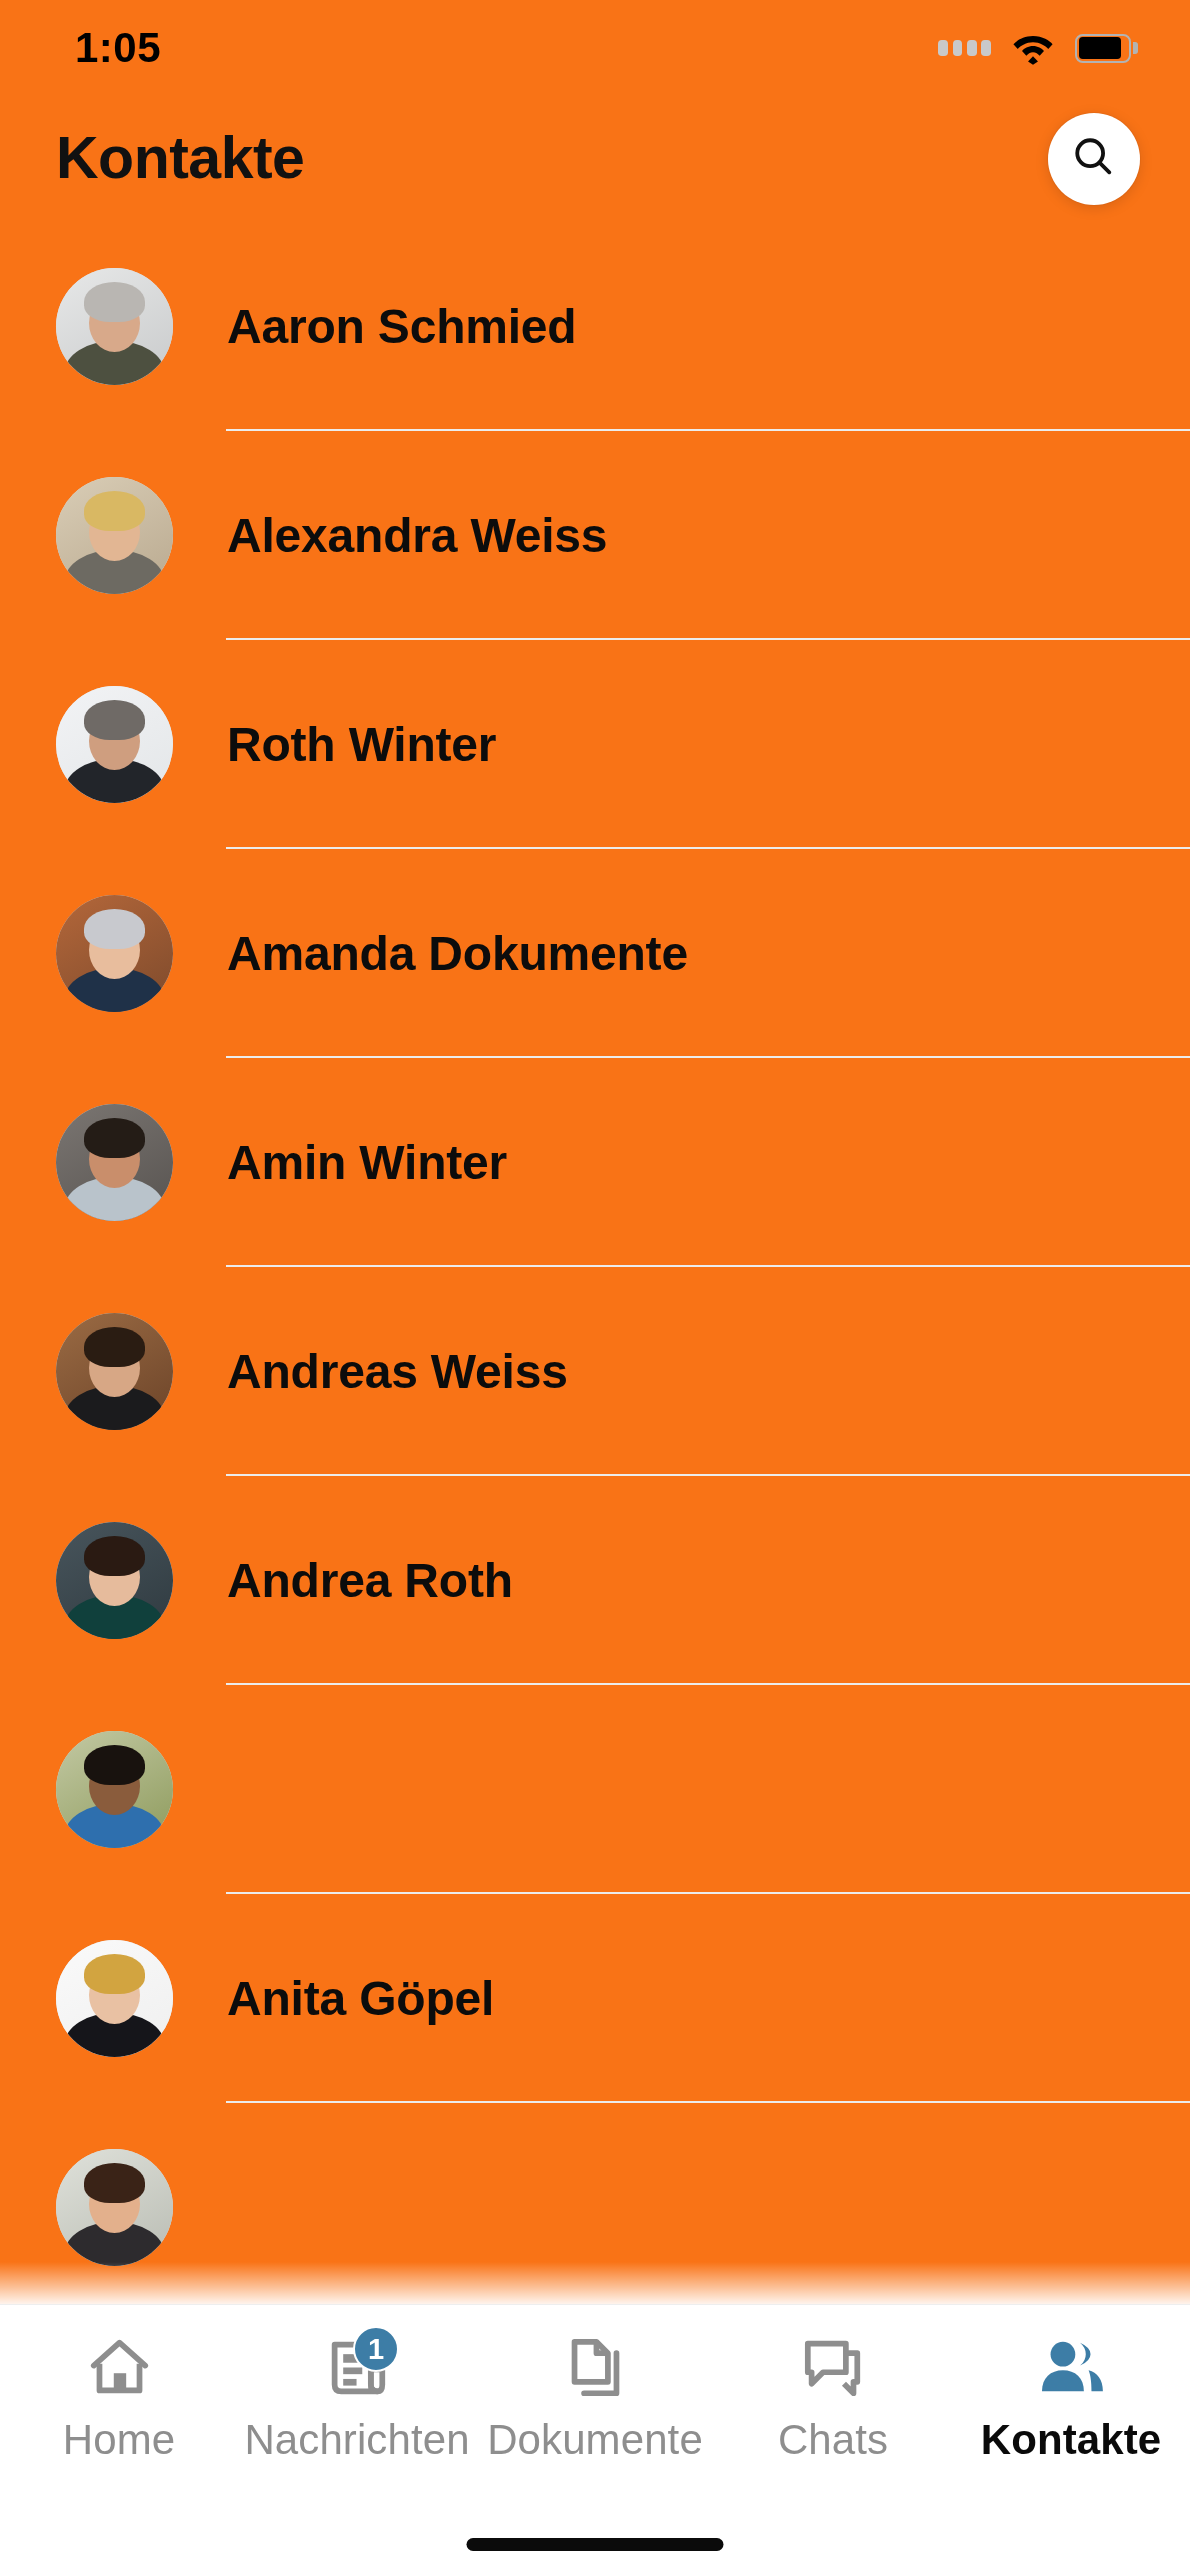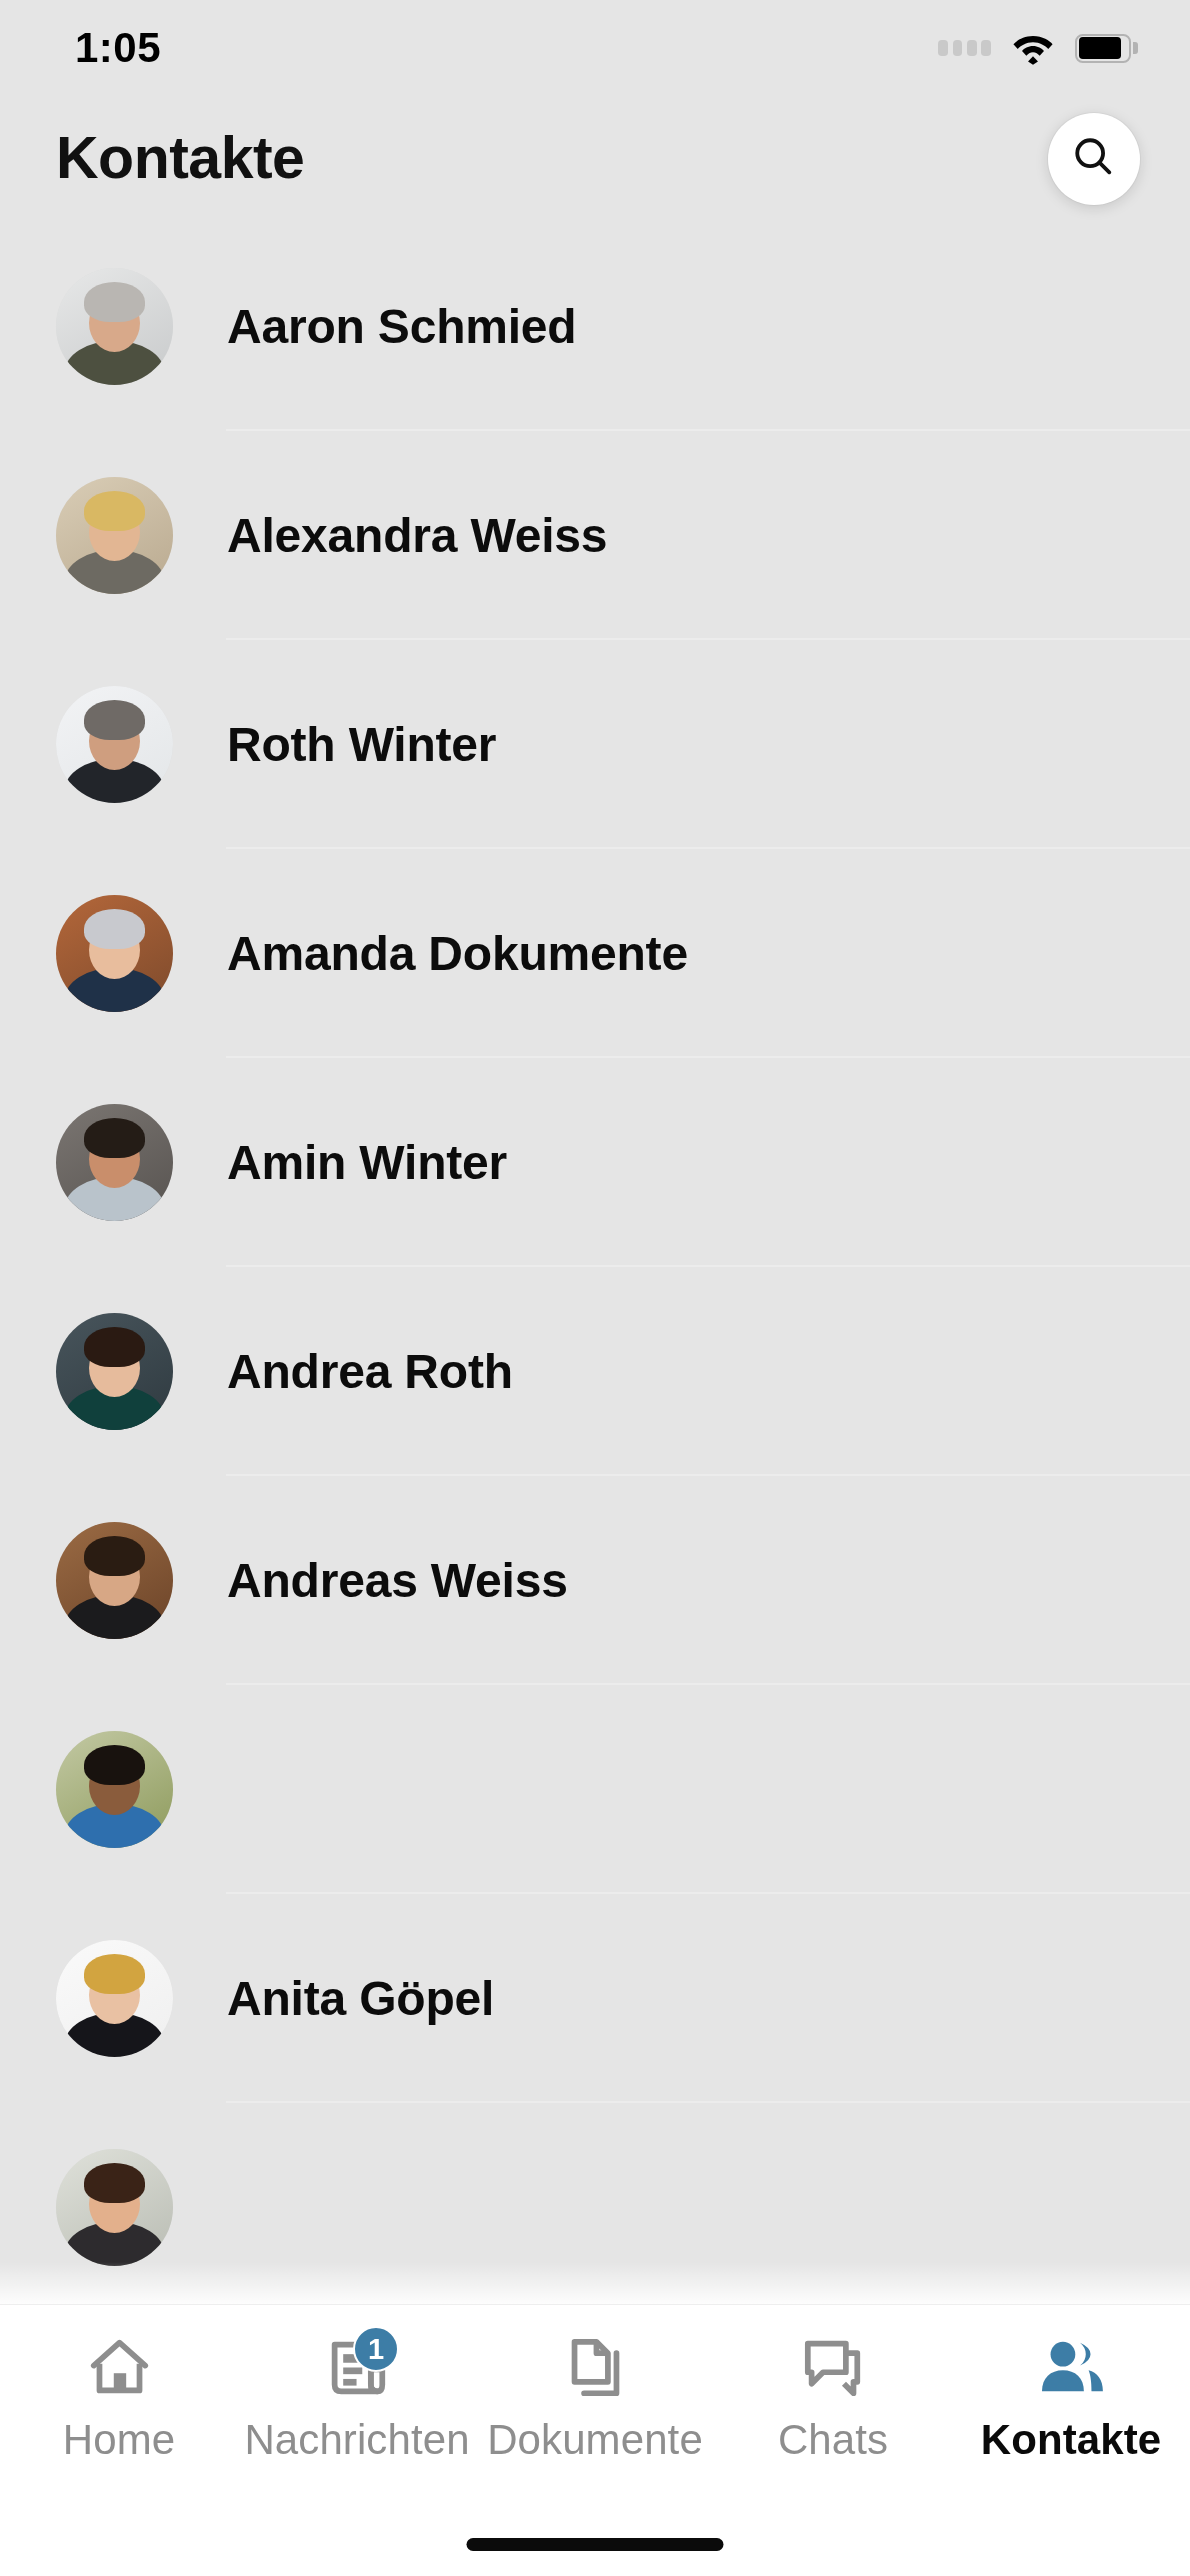--- a/index.html
+++ b/index.html
@@ -3,21 +3,21 @@
 <meta charset="utf-8">
 <style>
   * { margin:0; padding:0; box-sizing:border-box; }
   html,body{
     width:1190px; height:2576px;
     background:#ffffff;
     font-family:"Liberation Sans", sans-serif;
     -webkit-font-smoothing:antialiased;
     overflow:hidden;
   }
-  .phone{ position:relative; width:1190px; height:2576px; background:#e5e5e5; overflow:hidden; }
+  .phone{ position:relative; width:1190px; height:2576px; background:#f97316; overflow:hidden; }
 
   
   .statusbar{
     position:absolute; top:0; left:0; width:1190px; height:96px;
     display:flex; align-items:center; justify-content:space-between;
     padding:0 59px 0 75px;
   }
   .status-time{
     font-size:42px; font-weight:600; color:#000; letter-spacing:0.5px;
     line-height:1;
@@ -212,36 +212,36 @@
           <div class="av-bg" style="background:linear-gradient(150deg,#7b7672,#575350);"></div>
           <div class="av-body" style="left:8%;top:62%;width:84%;height:52%;background:#b9c3cb;"></div>
           <div class="av-head" style="left:28%;top:22%;width:44%;height:50%;background:#c98e6b;"></div>
           <div class="av-hair" style="left:24%;top:12%;width:52%;height:34%;background:#241c16;"></div>
         </div>
         <div class="name">Amin Winter</div>
         <div class="divider"></div>
       </div>
       <div class="row">
         <div class="avatar">
+          <div class="av-bg" style="background:linear-gradient(150deg,#9b6b44,#6b4328);"></div>
+          <div class="av-body" style="left:8%;top:62%;width:84%;height:52%;background:#1b1b1d;"></div>
+          <div class="av-head" style="left:28%;top:22%;width:44%;height:50%;background:#d7a785;"></div>
+          <div class="av-hair" style="left:24%;top:12%;width:52%;height:34%;background:#2a1c12;"></div>
+        </div>
+        <div class="name">Andreas Weiss</div>
+        <div class="divider"></div>
+      </div>
+      <div class="row">
+        <div class="avatar">
           <div class="av-bg" style="background:linear-gradient(150deg,#48555c,#2f3a40);"></div>
           <div class="av-body" style="left:8%;top:62%;width:84%;height:52%;background:#10403c;"></div>
           <div class="av-head" style="left:28%;top:22%;width:44%;height:50%;background:#e6bb9c;"></div>
           <div class="av-hair" style="left:24%;top:12%;width:52%;height:34%;background:#2a1a12;"></div>
         </div>
         <div class="name">Andrea Roth</div>
-        <div class="divider"></div>
-      </div>
-      <div class="row">
-        <div class="avatar">
-          <div class="av-bg" style="background:linear-gradient(150deg,#9b6b44,#6b4328);"></div>
-          <div class="av-body" style="left:8%;top:62%;width:84%;height:52%;background:#1b1b1d;"></div>
-          <div class="av-head" style="left:28%;top:22%;width:44%;height:50%;background:#d7a785;"></div>
-          <div class="av-hair" style="left:24%;top:12%;width:52%;height:34%;background:#2a1c12;"></div>
-        </div>
-        <div class="name">Andreas Weiss</div>
         <div class="divider"></div>
       </div>
       <div class="row">
         <div class="avatar">
           <div class="av-bg" style="background:linear-gradient(150deg,#c3c9a4,#8d9a5b);"></div>
           <div class="av-body" style="left:8%;top:62%;width:84%;height:52%;background:#2e6fae;"></div>
           <div class="av-head" style="left:28%;top:22%;width:44%;height:50%;background:#8a5c3c;"></div>
           <div class="av-hair" style="left:24%;top:12%;width:52%;height:34%;background:#18120e;"></div>
         </div>
         <div class="divider"></div>

